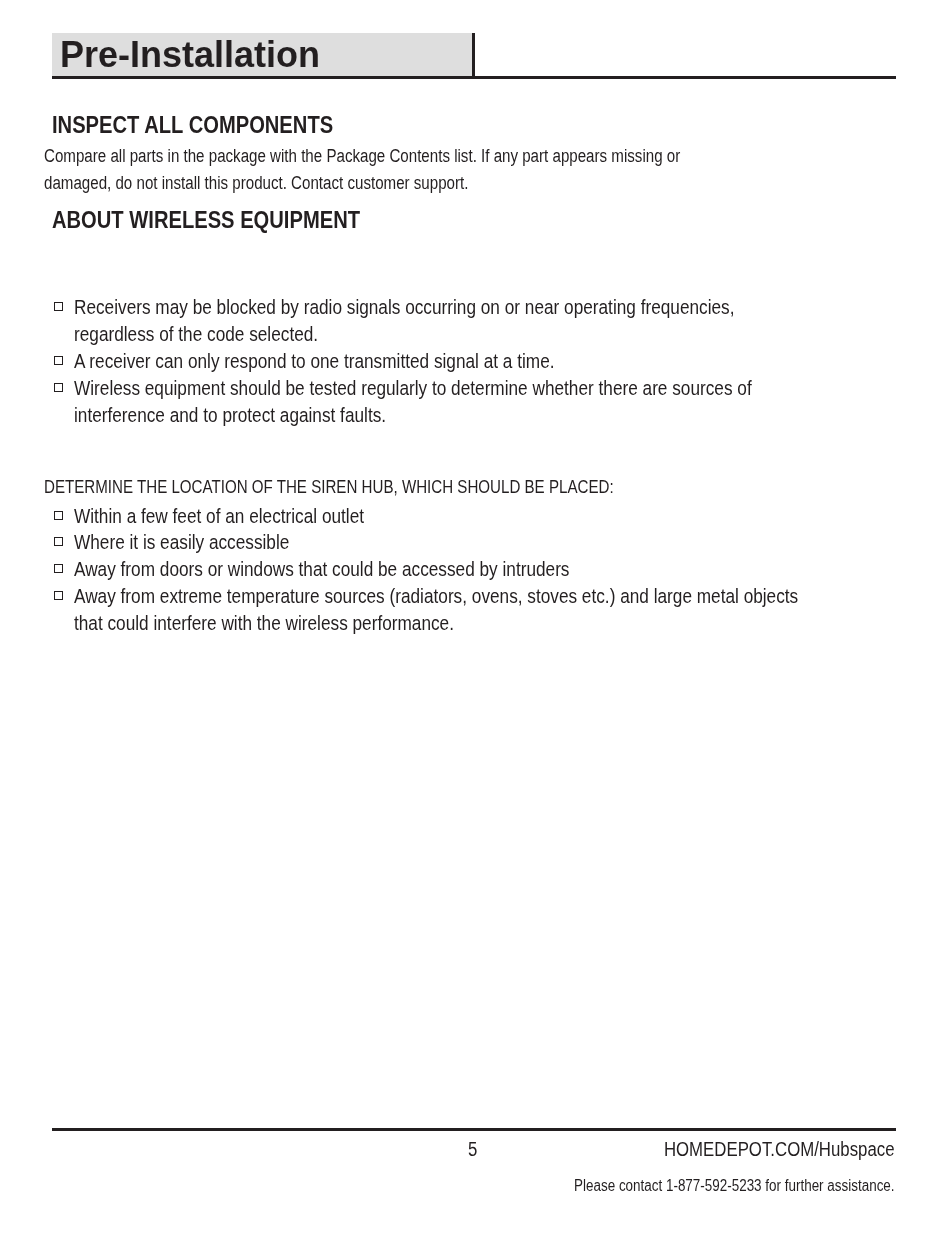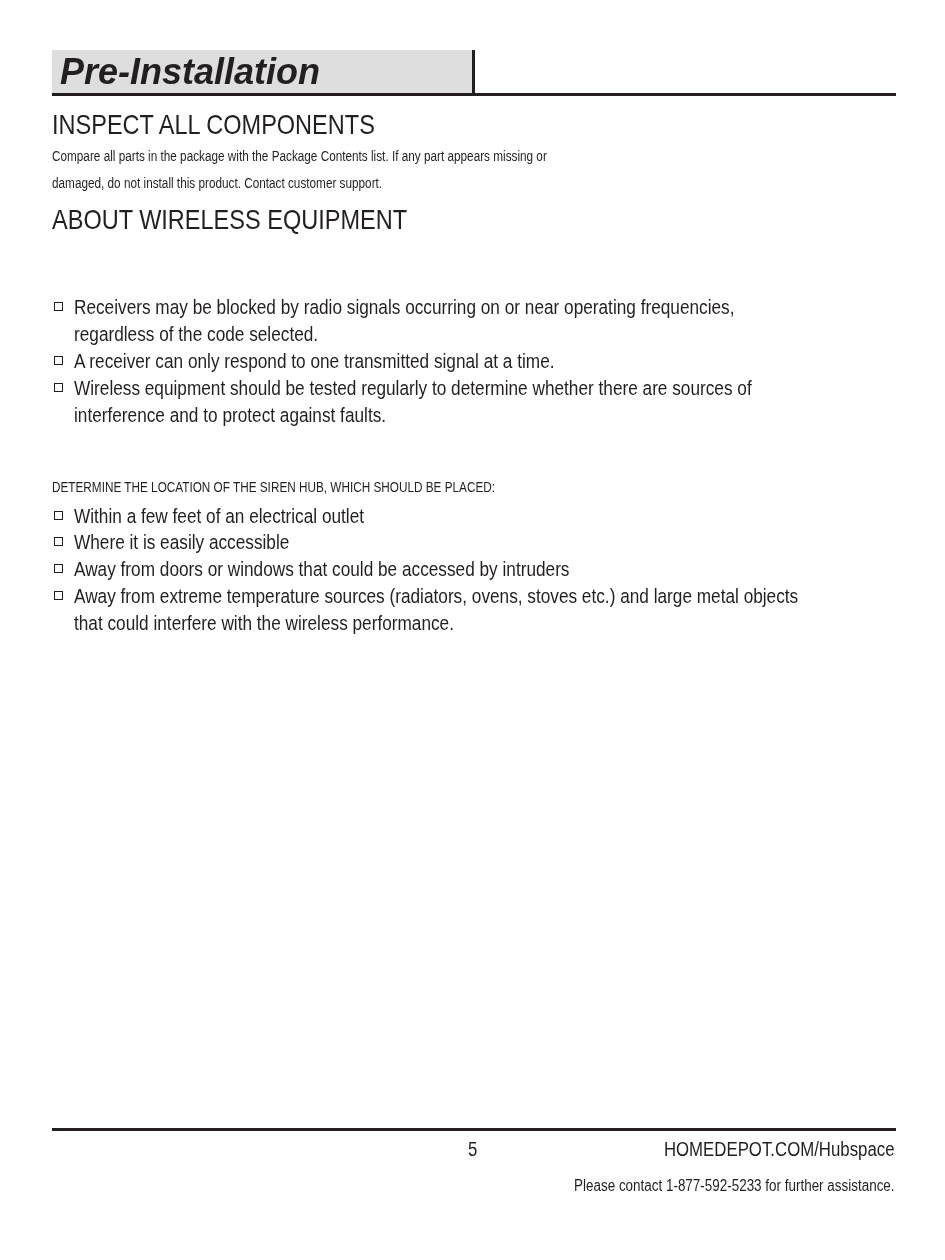--- a/index.html
+++ b/index.html
@@ -1,25 +1,25 @@
 <!DOCTYPE html>
 <html><head>
 <meta charset="utf-8">
 <style>
   html, body { margin: 0; padding: 0; background: #ffffff; }
   body { width: 945px; height: 1260px; position: relative; overflow: hidden; color: #231f20; font-family: "Liberation Sans", sans-serif; }
   .page { position: absolute; left: 0; top: 0; width: 945px; height: 1260px; }
-  .header-bar { position: absolute; left: 52px; top: 50px; width: 844px; height: 46px; font-style: italic; }
+  .header-bar { position: absolute; left: 52px; top: 33px; width: 844px; height: 46px; }
   .header-tab { position: absolute; left: 0; top: 0; width: 420px; height: 44px; background: #dedede; border-right: 3px solid #231f20; }
   .header-title { position: absolute; left: 8px; top: 2px; font-size: 36px; font-weight: bold; color: #231f20; letter-spacing: 0px; line-height: 40px; }
   .header-rule { position: absolute; left: 0; top: 43px; width: 844px; height: 3px; background: #231f20; }
 
   .cond { display: inline-block; transform: scaleX(0.84); transform-origin: left top; white-space: nowrap; }
-  .section-heading { position: absolute; left: 52px; font-size: 28px; font-weight: normal; line-height: 24px; }
-  .para { position: absolute; left: 52px; font-size: 14px; line-height: 27px; }
+  .section-heading { position: absolute; left: 52px; font-size: 24px; font-weight: bold; line-height: 24px; }
+  .para { position: absolute; left: 44px; font-size: 18px; line-height: 27px; }
   .bullet { position: absolute; left: 52px; font-size: 20.5px; line-height: 27px; }
   .bullet .box { position: absolute; left: 2px; top: 9px; width: 9px; height: 9px; border: 1px solid #231f20; box-sizing: border-box; }
   .bullet .btext { position: absolute; left: 22px; top: 0; text-decoration: underline; }
 
   .footer-rule { position: absolute; left: 52px; top: 1128px; width: 844px; height: 3px; background: #231f20; }
   .footer-page { position: absolute; left: 468px; top: 1138px; font-size: 20px; }
   .footer-site { position: absolute; right: 50px; top: 1138px; font-size: 20px; }
   .footer-contact { position: absolute; right: 50px; top: 1177px; font-size: 16px; }
   .right-align { transform-origin: right top; }
 </style>

